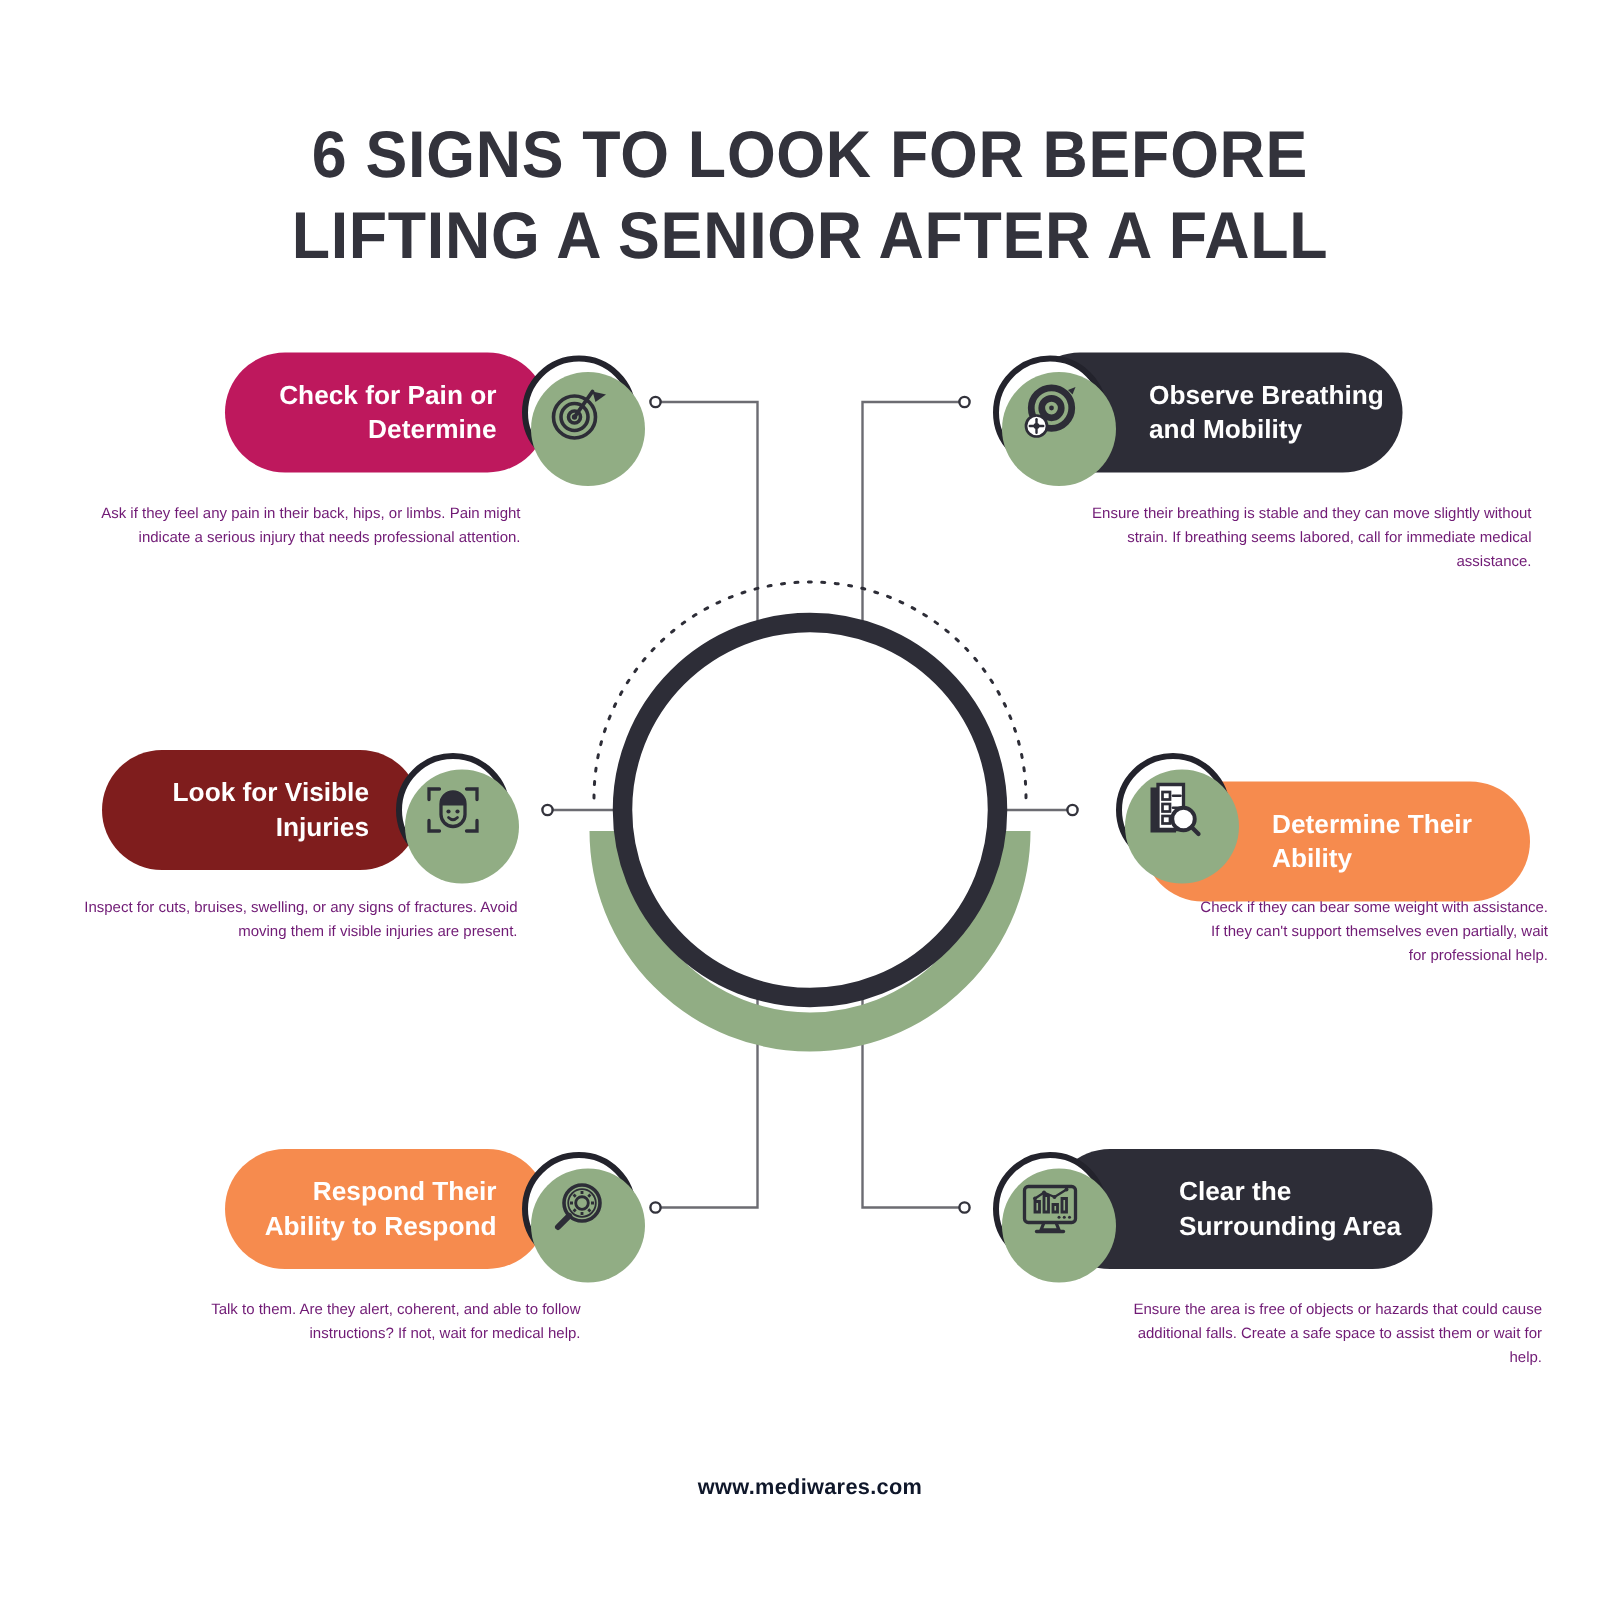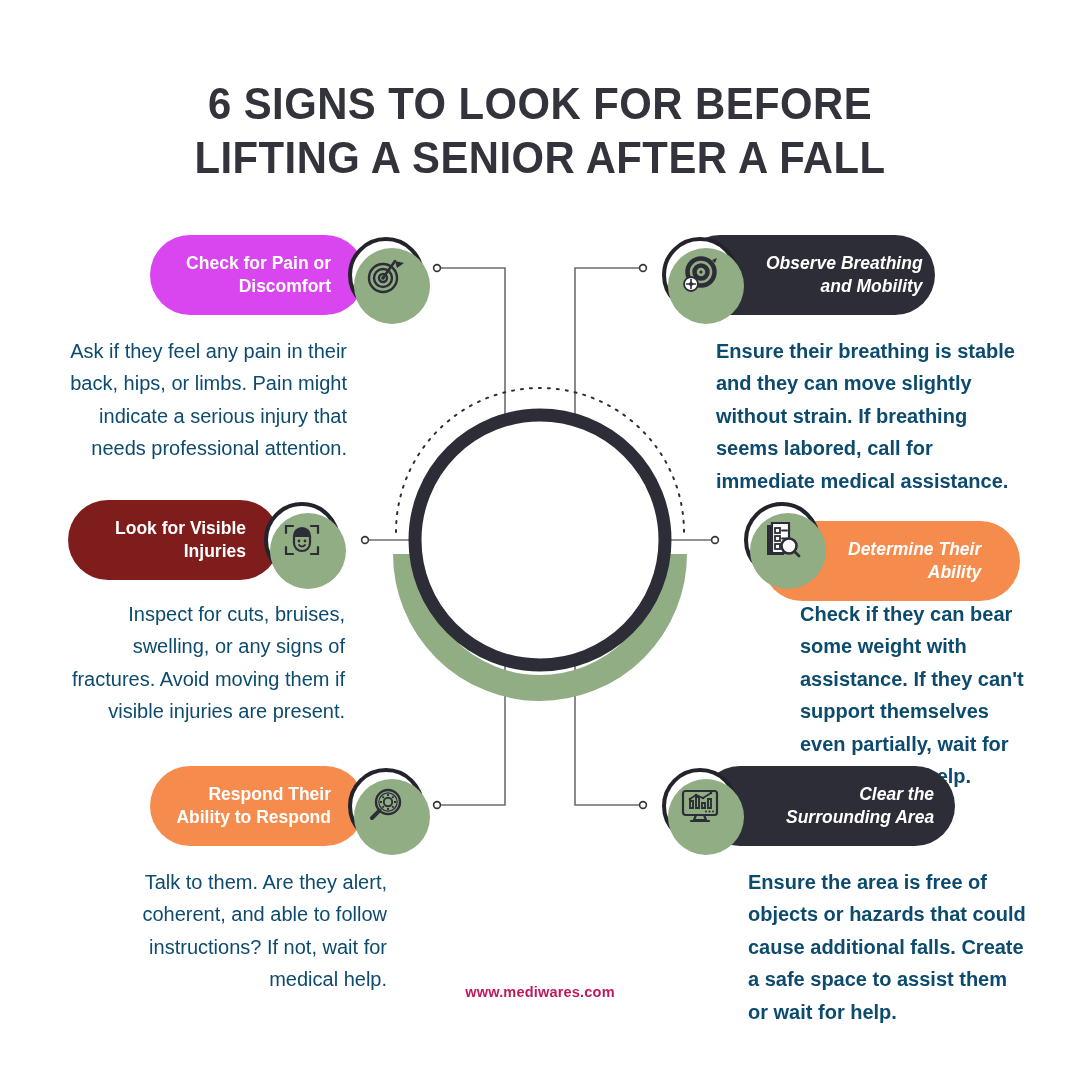--- a/index.html
+++ b/index.html
@@ -38,21 +38,21 @@
   }
   .pill .ptext{
     font-size:17.5px;
     font-weight:bold;
     line-height:1.34;
     color:#ffffff;
   }
   .card.left .pill{justify-content:flex-end;padding-right:34px;}
   .card.left .pill .ptext{text-align:right;}
   .card.right .pill{justify-content:flex-start;padding-left:86px;}
-  .card.right .pill .ptext{text-align:right;font-style:italic;}
+  .card.right .pill .ptext{text-align:left;}
 
   .badge{
     position:absolute;
     width:76px;height:76px;border-radius:50%;
     background:#ffffff;
     border:4px solid #23232c;
     box-sizing:border-box;
     display:flex;align-items:center;justify-content:center;
     z-index:4;
   }
@@ -61,34 +61,34 @@
     position:absolute;
     width:76px;height:76px;border-radius:50%;
     background:#91ad84;
     left:2px;top:7px;
     z-index:-1;
   }
   .badge svg{display:block;}
 
   .desc{
     position:absolute;
-    font-size:20px;
+    font-size:10px;
     line-height:1.62;
-    color:#0c4a6e;
+    color:#701a75;
   }
   .card.left .desc{text-align:right;}
-  .card.right .desc{text-align:left;font-weight:bold;}
+  .card.right .desc{text-align:right;}
 
   
   #footer{
     position:absolute;left:0;top:984px;width:1080px;
     text-align:center;
     font-size:14.5px;
     font-weight:bold;
-    color:#be185d;
+    color:#0f172a;
     letter-spacing:0.2px;
   }
 </style>
 </head>
 <body>
 
 <div id="stage">
 
   <h1 id="title">
     <span class="tline">6 SIGNS TO LOOK FOR BEFORE</span>
@@ -128,22 +128,22 @@
     </g>
 
     <path d="M 406 540 A 134 134 0 0 0 674 540" fill="none" stroke="#91ad84" stroke-width="26" stroke-linecap="butt" transform="translate(0,14)"></path>
 
     <path d="M 396 532 A 144 144 0 0 1 684 532" fill="none" stroke="#2d2d37" stroke-width="2" stroke-dasharray="2 7" stroke-linecap="round"></path>
 
     <circle cx="540" cy="540" r="125" fill="#ffffff" stroke="#2d2d37" stroke-width="13"></circle>
   </svg>
 
   <div class="card left">
-    <div class="pill" style="left:150px;top:235px;width:215px;background:#d946ef;">
-      <span class="ptext"><span>Check for Pain or</span><br><span>Discomfort</span></span>
+    <div class="pill" style="left:150px;top:235px;width:215px;background:#be185d;">
+      <span class="ptext"><span>Check for Pain or</span><br><span>Determine</span></span>
     </div>
     <div class="badge" style="left:348px;top:237px;">
       <span>
         <svg width="44" height="44" viewBox="0 0 44 44">
           <g fill="none" stroke="#2d2d37" stroke-width="2.4">
             <circle cx="19" cy="25" r="14"></circle>
             <circle cx="19" cy="25" r="9"></circle>
             <circle cx="19" cy="25" r="4"></circle>
           </g>
           <circle cx="19" cy="25" r="1.8" fill="#2d2d37"></circle>

